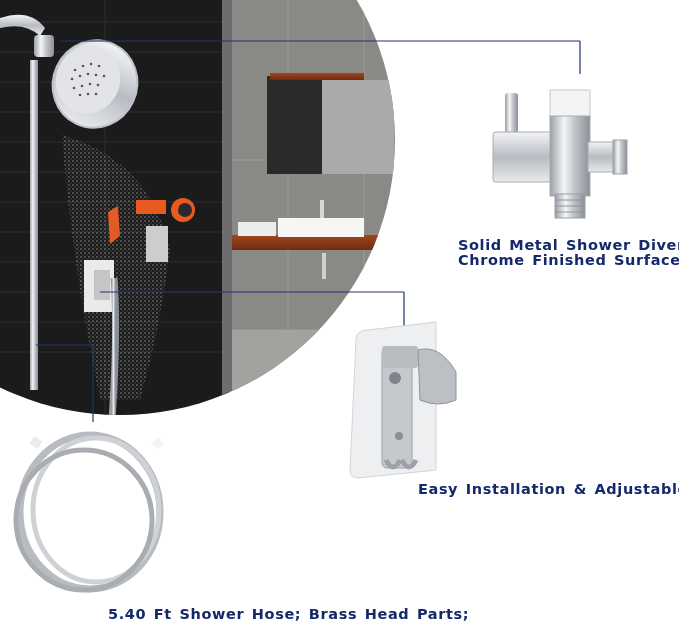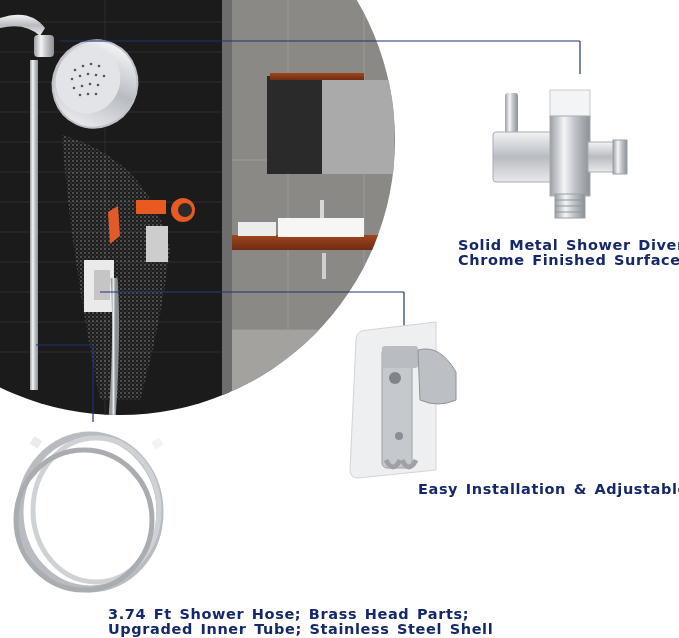--- a/index.html
+++ b/index.html
@@ -174,16 +174,15 @@
   <div class="caption cap-diverter">
     <div>Solid Metal Shower Diverter</div>
     <div>Chrome Finished Surface</div>
   </div>
 
   <div class="caption cap-holder">
     <div>Easy Installation &amp; Adjustable</div>
   </div>
 
   <div class="caption cap-hose">
-    <div>3.74 Ft Shower Hose; Brass Head Parts;</div>
-    <div>Upgraded Inner Tube; Stainless Steel Shell</div>
+    <div>5.40 Ft Shower Hose; Brass Head Parts;</div>
   </div>
 </div>
 
 </body></html>

